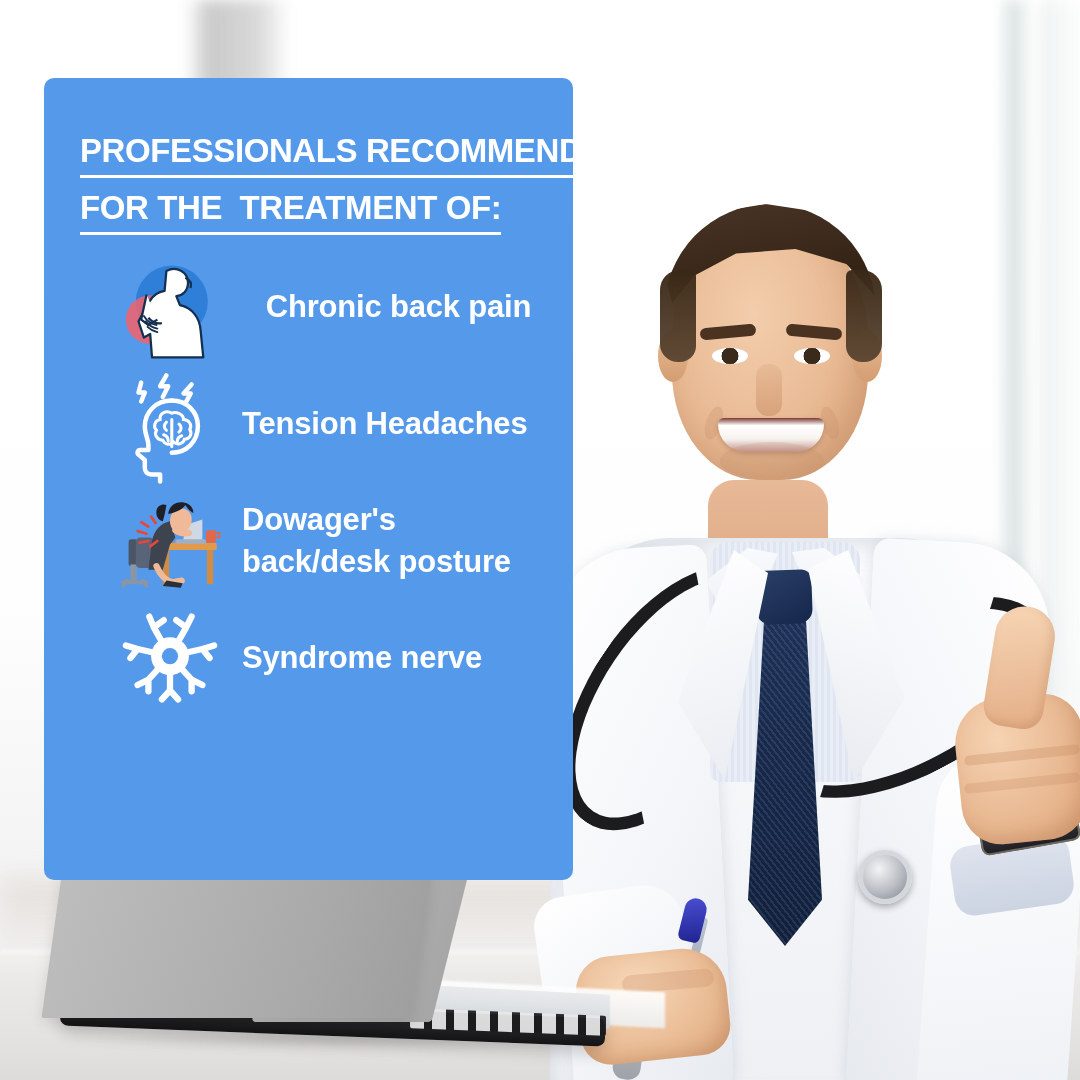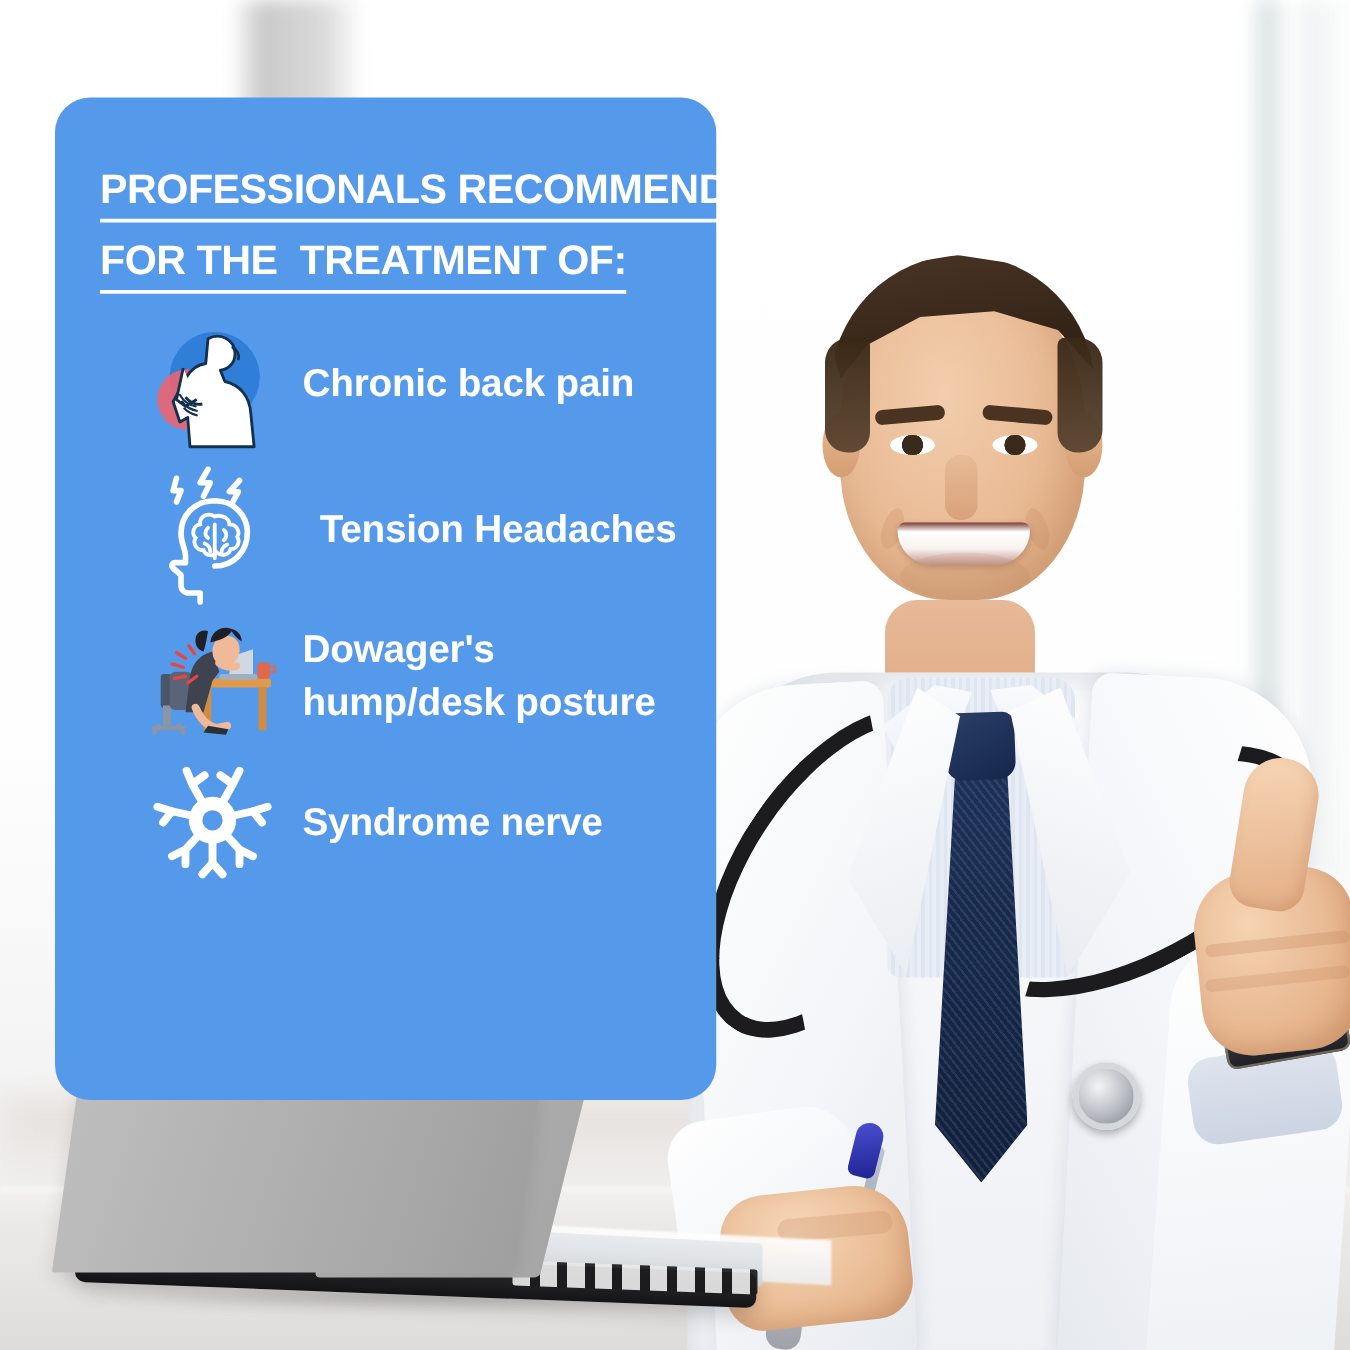--- a/index.html
+++ b/index.html
@@ -244,21 +244,21 @@
     background:rgba(196,140,100,.28); transform:rotate(-5deg); }
   .pen-body { position:absolute; left:118px; top:36px; width:9px; height:96px;
     background:linear-gradient(180deg,#bfc6d2,#8e96a6); border-radius:4px; transform:rotate(14deg); }
   .pen-cap { position:absolute; left:112px; top:18px; width:22px; height:44px;
     background:linear-gradient(160deg,#4a4fd4,#1f2390); border-radius:11px 11px 6px 6px; transform:rotate(14deg); }
 
   
   .panel {
     position:absolute; left:44px; top:78px; width:529px; height:802px;
     background:#5599ea;
-    border-radius:28px;
+    border-radius:10px;
     z-index:5;
   }
   .panel-head {
     position:absolute; left:36px; top:52px; right:20px;
     color:#ffffff;
     font-weight:bold;
     font-size:33px;
     line-height:1.30;
     letter-spacing:-0.4px;
   }
@@ -273,21 +273,21 @@
   .list { position:absolute; left:0; right:0; top:170px; }
   .row { position:relative; height:117px; display:flex; align-items:center; }
   .row .ico { position:absolute; left:72px; width:108px; height:108px; top:50%; transform:translateY(-50%); }
   .row .lbl {
     position:absolute; left:198px; right:18px;
     color:#ffffff; font-weight:bold; font-size:31px; line-height:1.36;
     letter-spacing:-0.2px;
   }
   .row.r1 .lbl, .row.r2 .lbl, .row.r4 .lbl, .row.r5 .lbl { top:50%; transform:translateY(-50%); }
   .row.r3 .lbl { top:50%; transform:translateY(-50%); }
-  .row.r1 { top:0; } .row.r2 { top:0;text-align:center; } .row.r3 { top:0; }
+  .row.r1 { top:0;text-align:center; } .row.r2 { top:0; } .row.r3 { top:0; }
 
   svg { display:block; width:100%; height:100%; overflow:visible; }
 </style>
 </head>
 <body>
 
 <div id="stage">
 
   <div class="photo">
     <div class="room"></div>
@@ -437,21 +437,21 @@
             <path d="M45 88c4 10 10 16 18 18l10-2" stroke="#f0b998" stroke-width="7" stroke-linecap="round" fill="none"></path>
             <path d="M56 104l18 3-2 5-20-2z" fill="#2b2f38"></path>
             <g stroke="#e8453c" stroke-width="3" stroke-linecap="round" fill="none">
               <path d="M36 44l-8-5M34 52l-10-3M36 60l-10 2"></path>
               <path d="M44 40l-5-7M46 60l-8 6"></path>
             </g>
           </svg>
         </div>
         <div class="lbl">
           <span style="white-space:pre-line">Dowager's
-hump/desk posture</span>
+back/desk posture</span>
         </div>
       </div>
 
       <div class="row r4">
         <div class="ico">
           <svg viewBox="0 0 120 120">
             <g stroke="#ffffff" stroke-width="7" stroke-linecap="round" fill="none">
               <path d="M60 58L42 26M42 26l-5-12M42 26l11-8"></path>
               <path d="M60 58L78 26M78 26l6-12M78 26l-11-8"></path>
               <path d="M60 58L24 50M24 50l-13-4M24 50l-8 10"></path>

